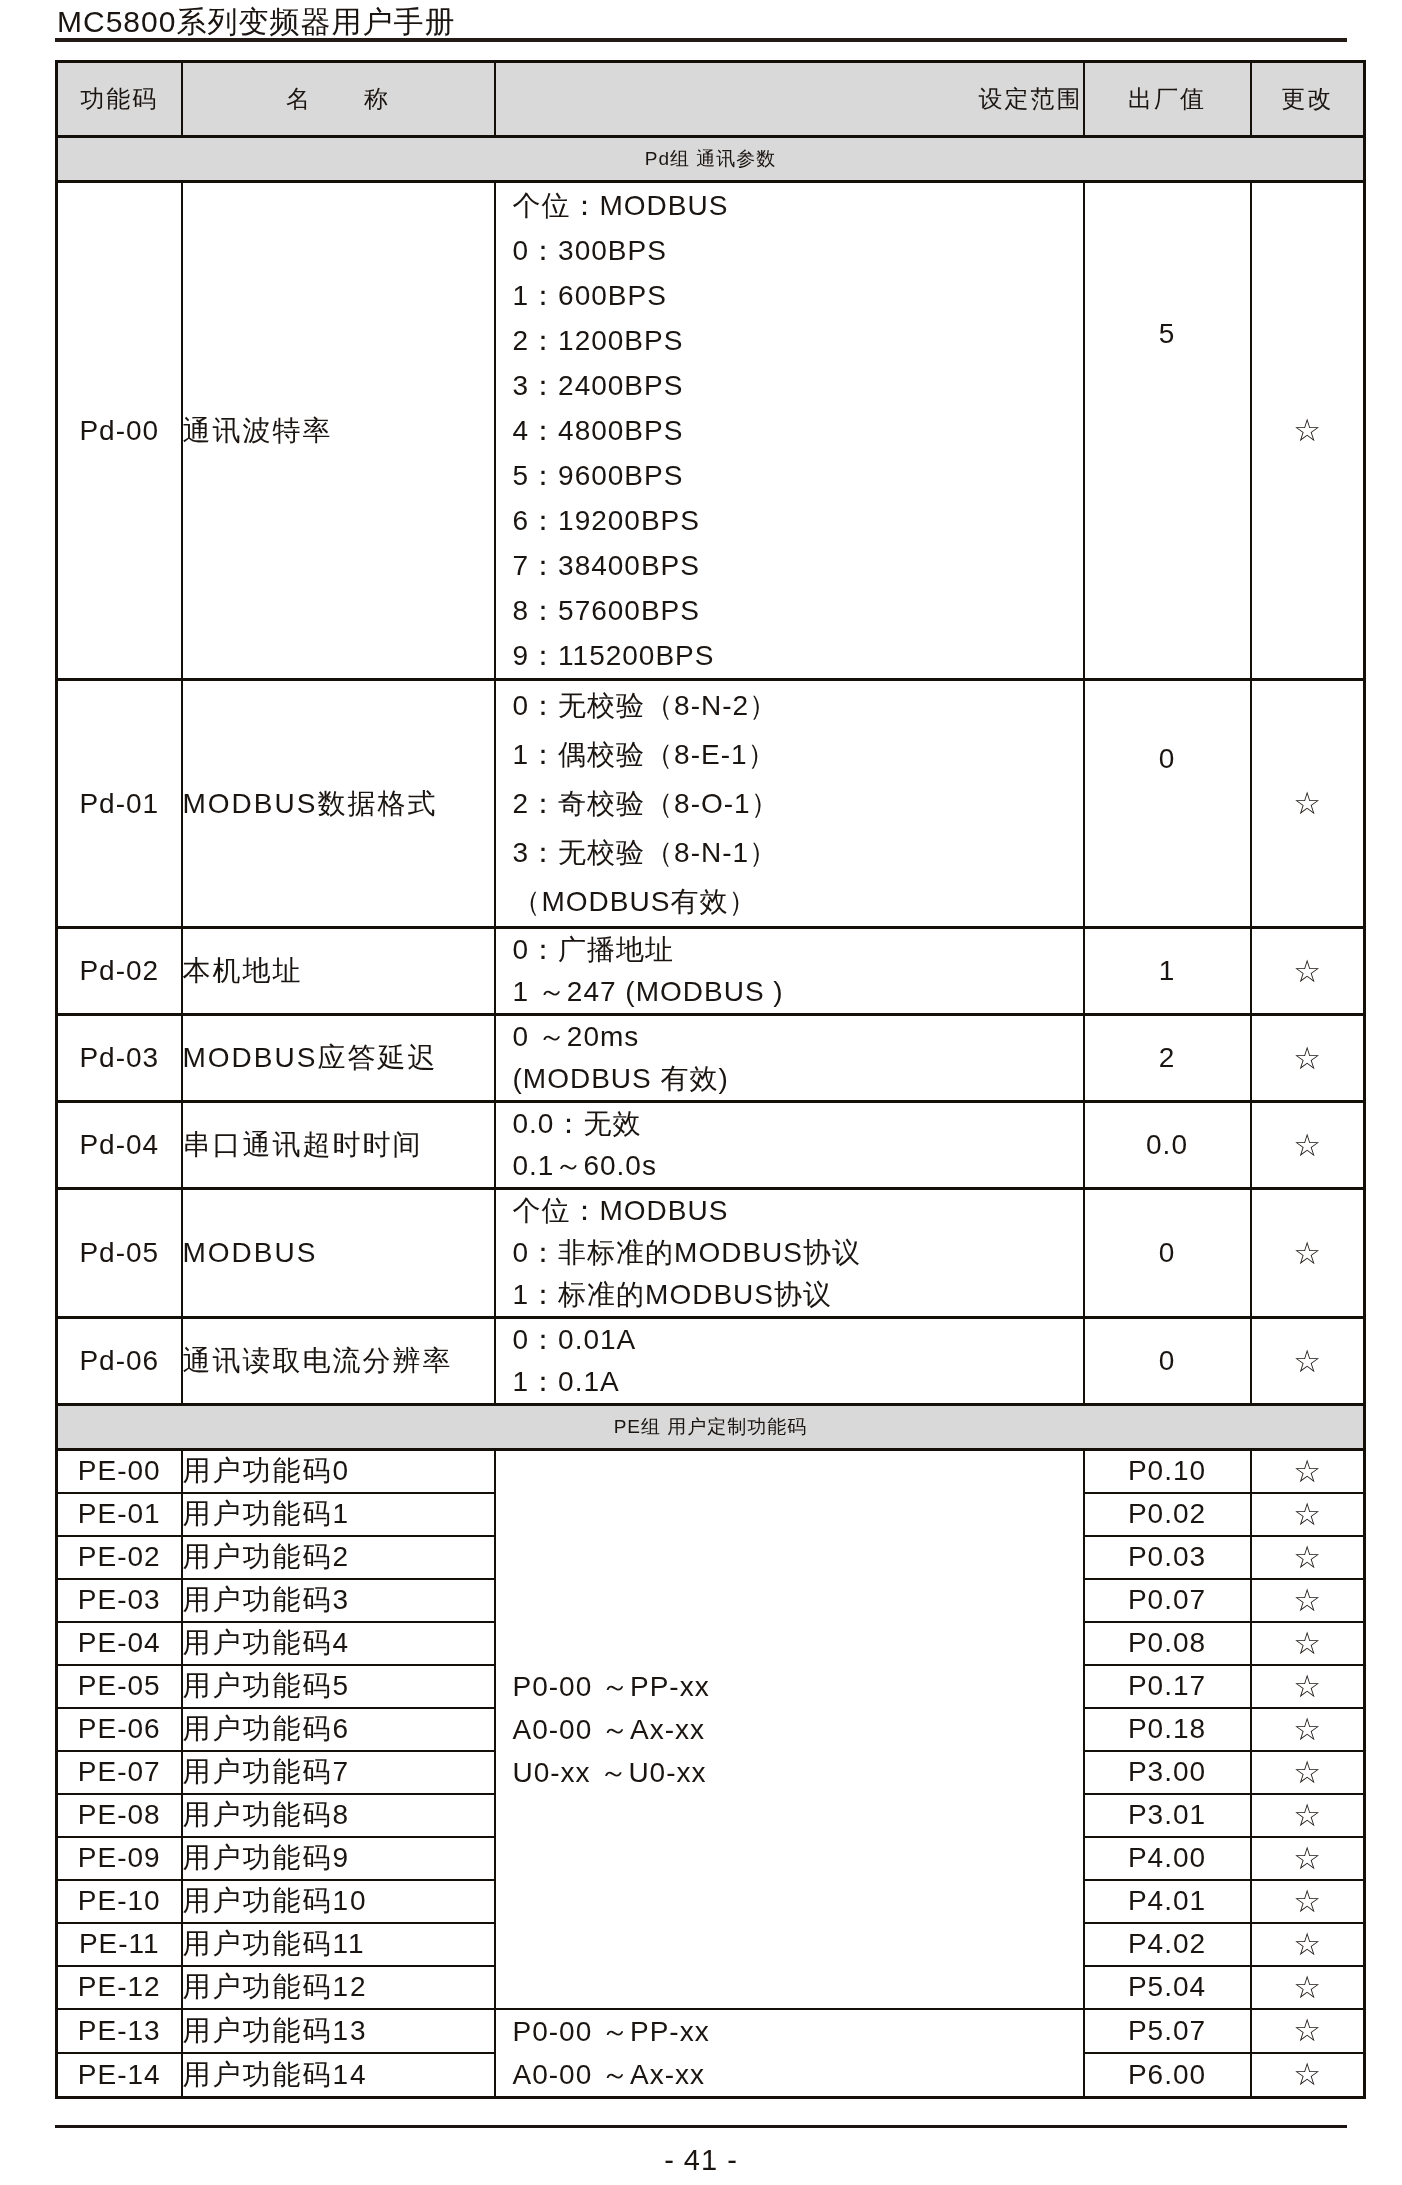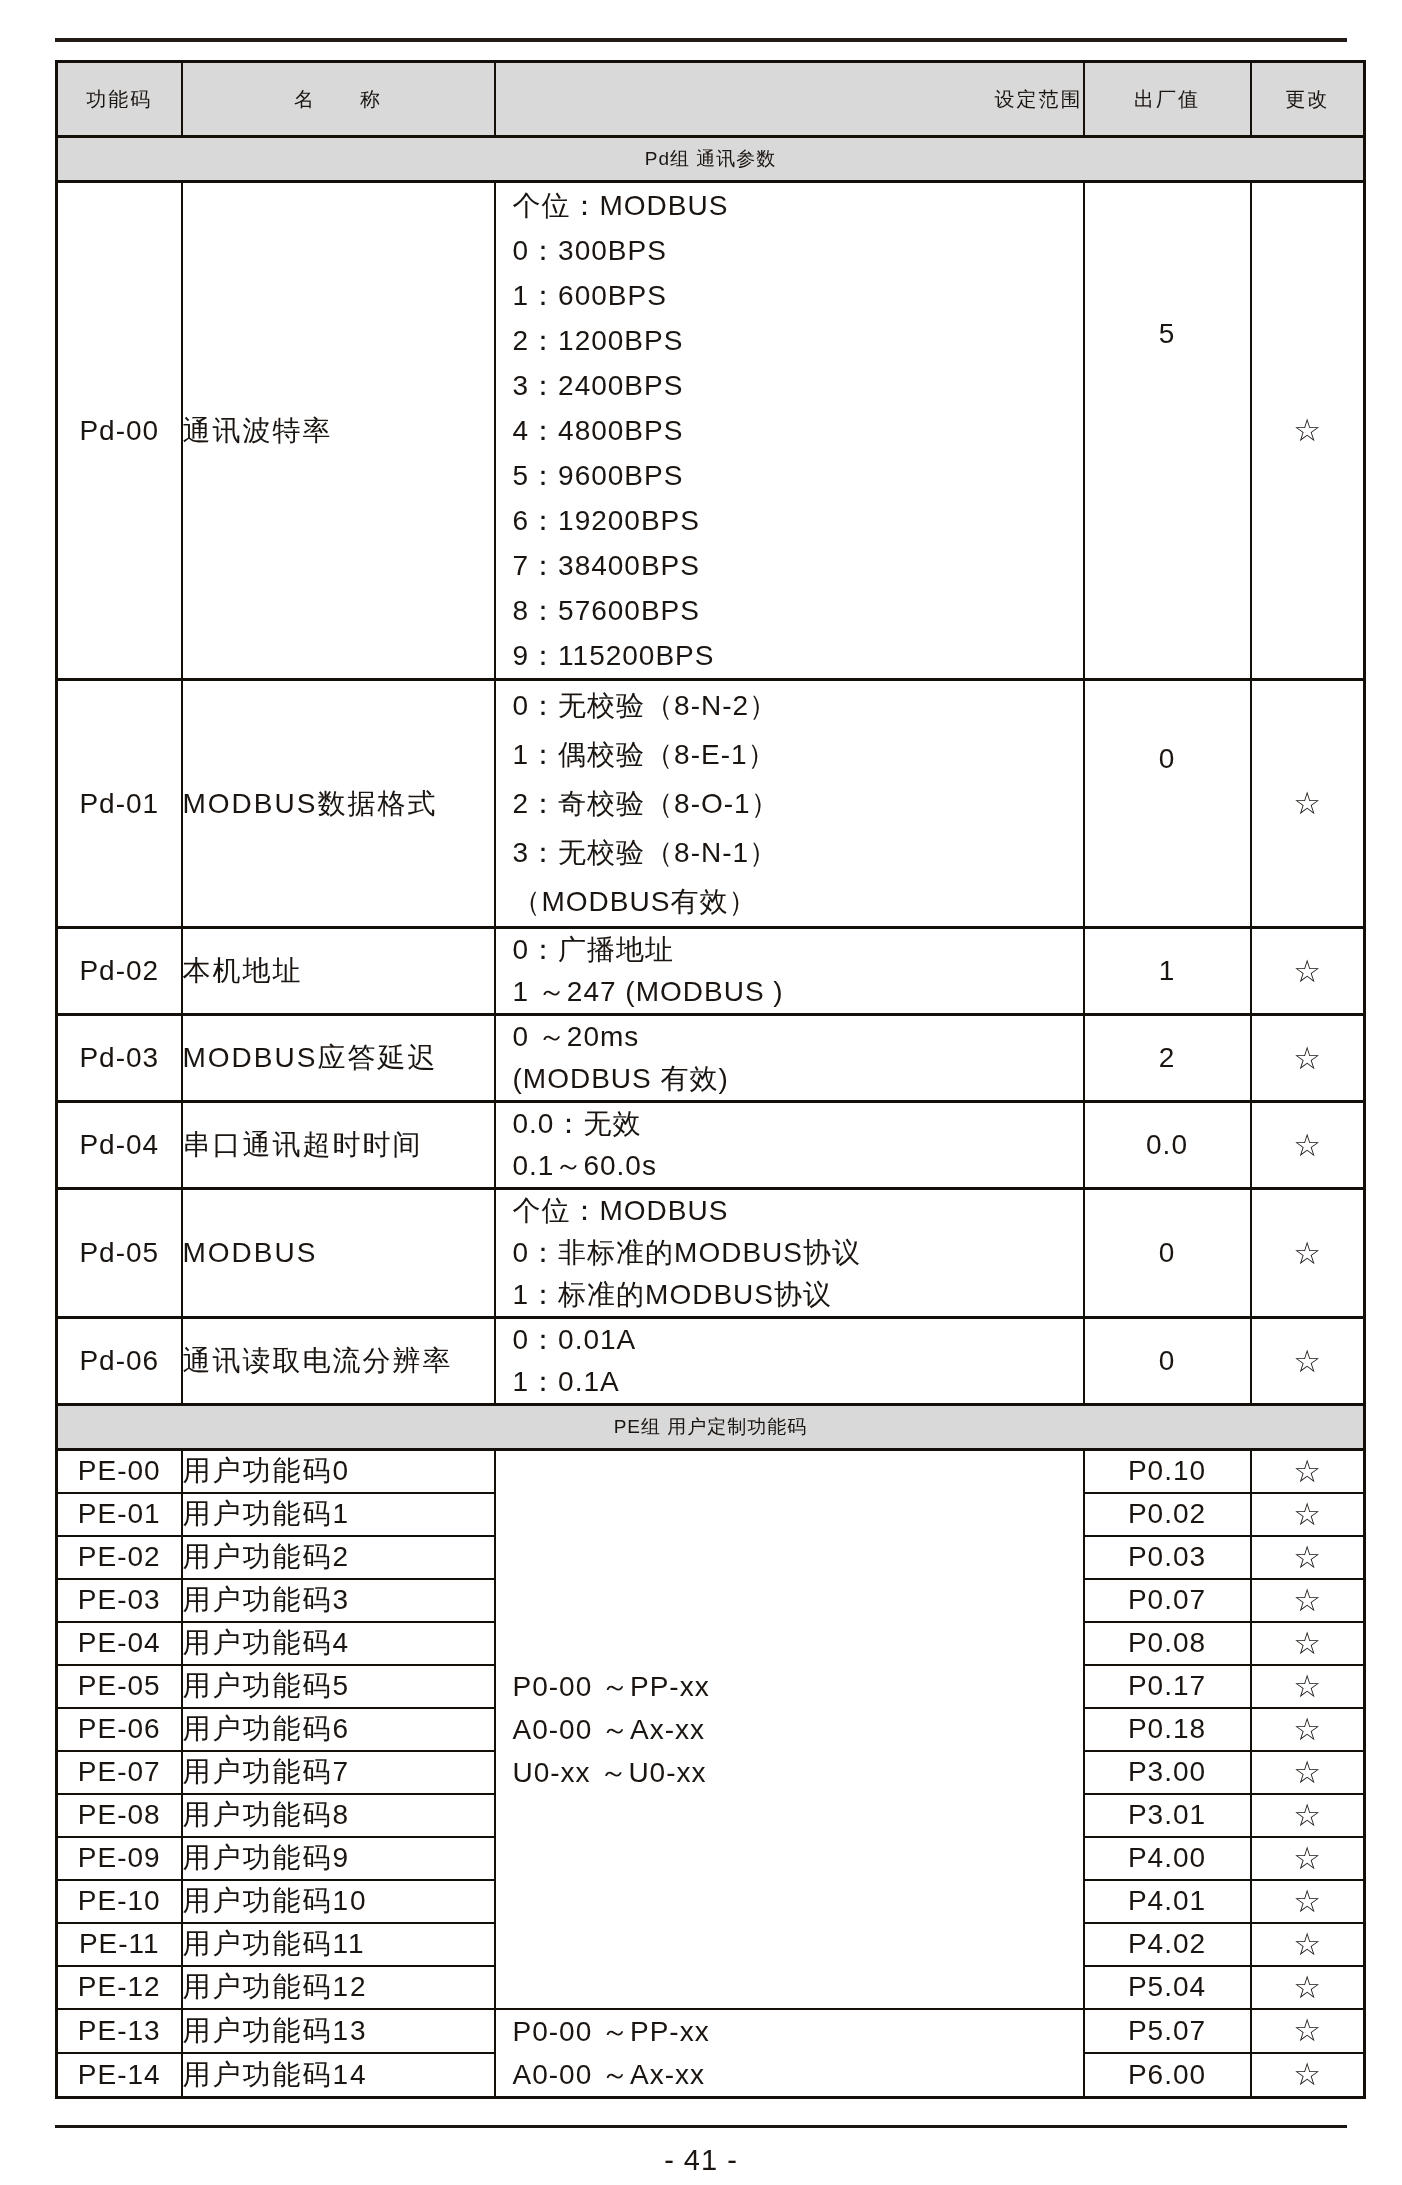--- a/index.html
+++ b/index.html
@@ -31,21 +31,21 @@
   table.param {
     position:absolute; left:55px; top:60px;
     width:1308px;
     border-collapse:collapse; table-layout:fixed;
     border:3px solid #141009;
     font-size:28px;
   }
   col.c1{width:125px;} col.c2{width:313px;} col.c3{width:589px;}
   col.c4{width:167px;} col.c5{width:114px;}
   th, td { border:2px solid #141009; padding:0; font-weight:normal; vertical-align:middle; }
-  thead th { height:72px; background:#d9d9d9; font-size:20px; letter-spacing:2px; }
+  thead th { height:72px; background:#d9d9d9; font-size:24px; letter-spacing:2px; }
   th.h-range { text-align:right; padding-left:17px; }
   tr.caption td {
     height:42px; background:#d9d9d9; text-align:center;
     font-size:19px; letter-spacing:1px;
     border-top-width:3px; border-bottom-width:3px;
   }
   td.cell-code { text-align:center; letter-spacing:1px; }
   td.cell-name { text-align:left; padding-right:24px; letter-spacing:2px; line-height:40px; }
   td.cell-range { text-align:left; padding-left:17px; letter-spacing:1px; white-space:pre-line; line-height:42px; }
   td.cell-fact { text-align:center; letter-spacing:1px; }
@@ -61,20 +61,21 @@
   td.v-top { vertical-align:top; }
   td.pad-pd00 { padding-top:135px; }
   td.pad-pd01 { padding-top:62px; }
   td.pe-range { line-height:43px; white-space:pre-line; text-align:left; padding-left:17px; letter-spacing:1px; }
 </style>
 </head>
 <body>
 
 <div class="page">
 
+  <div class="doc-title">MC5800系列变频器用户手册</div>
   <div class="title-rule"></div>
 
   <table class="param">
     <colgroup>
       <col class="c1">
         <col class="c2">
         <col class="c3">
         <col class="c4">
         <col class="c5">
     </colgroup>

